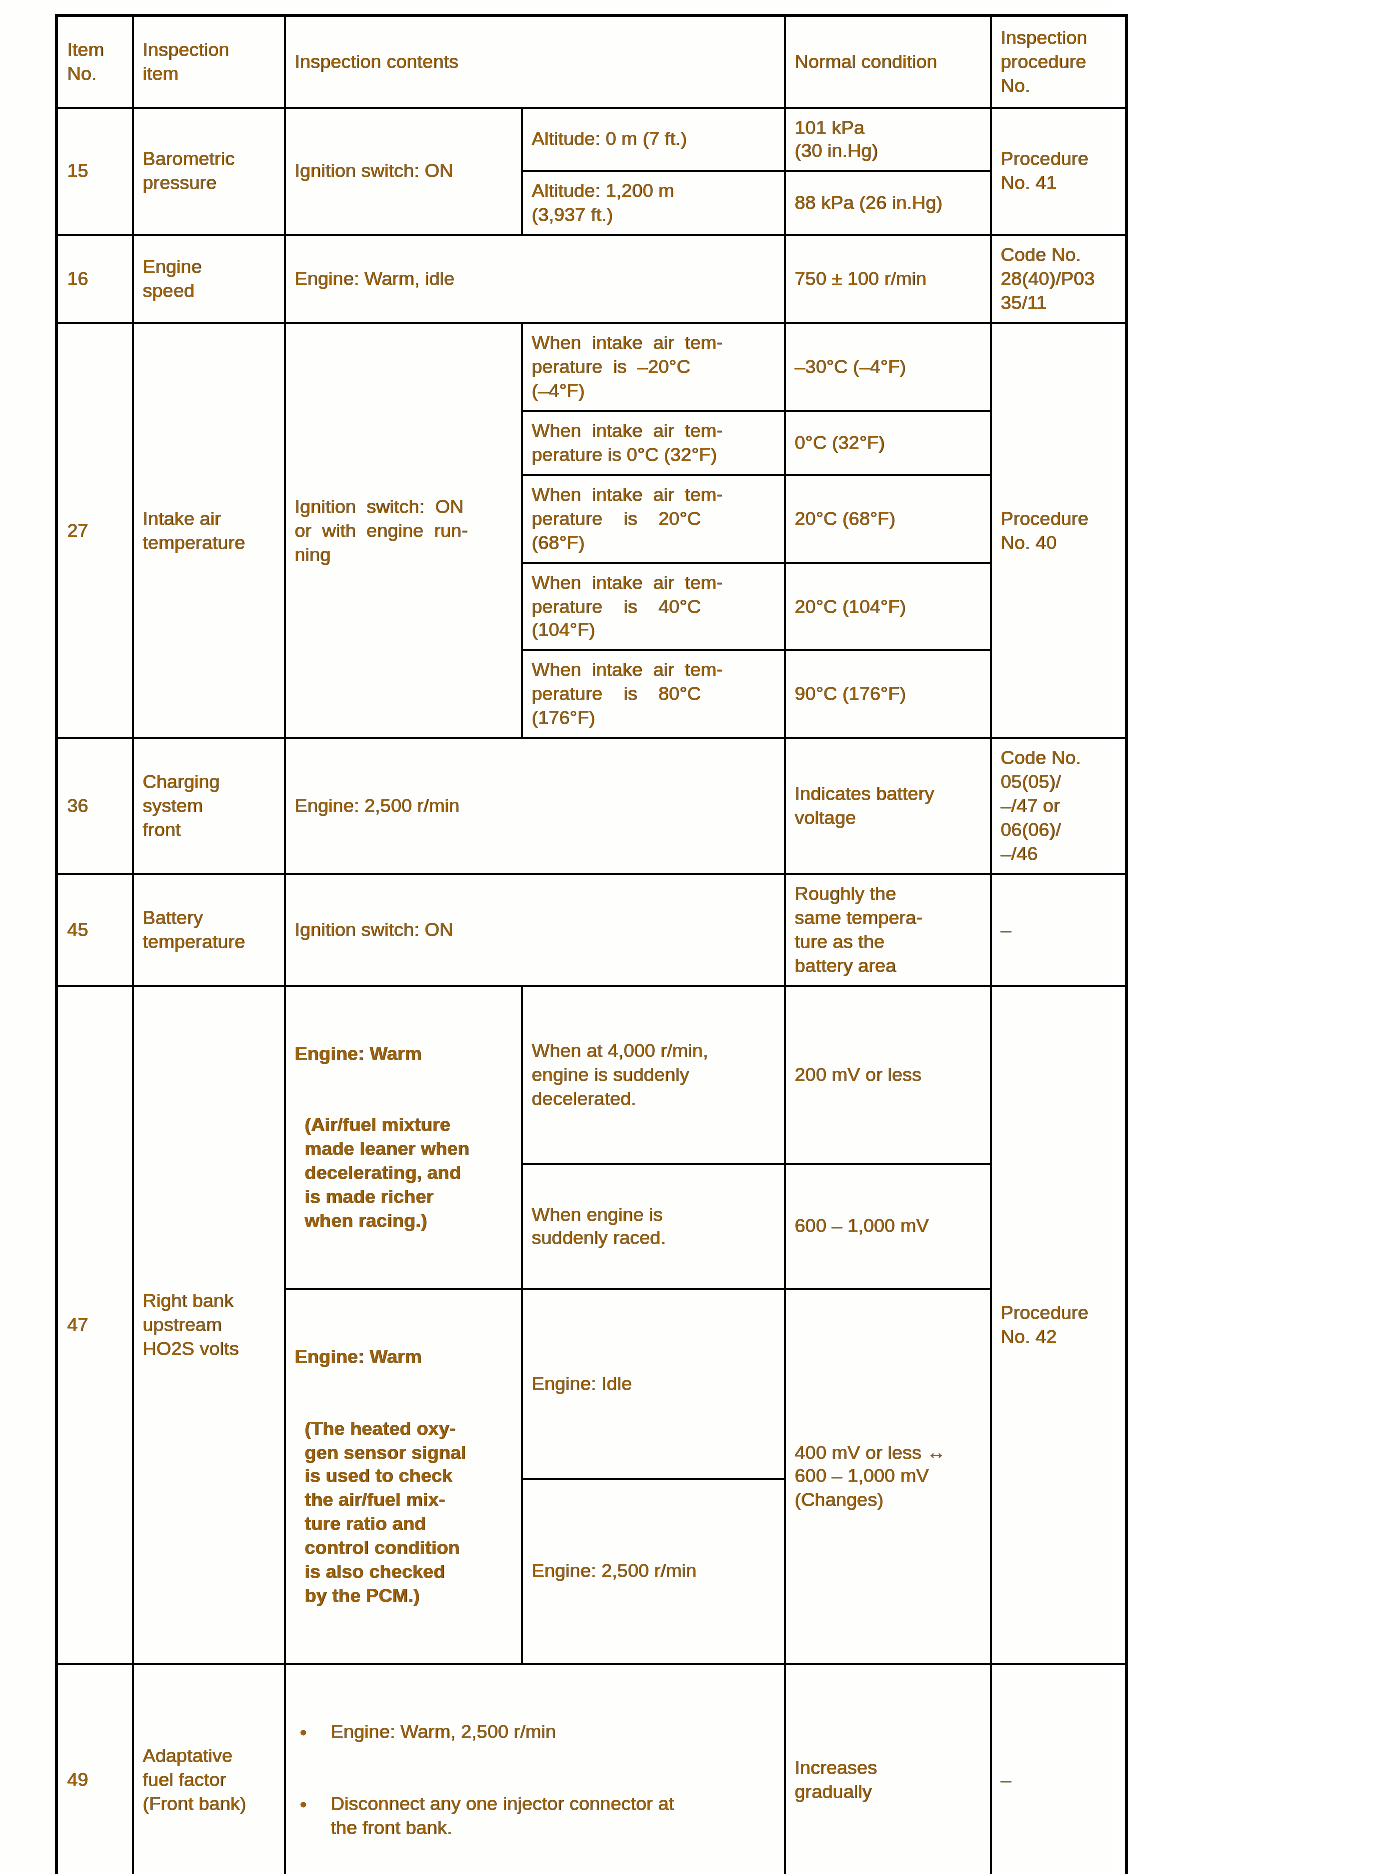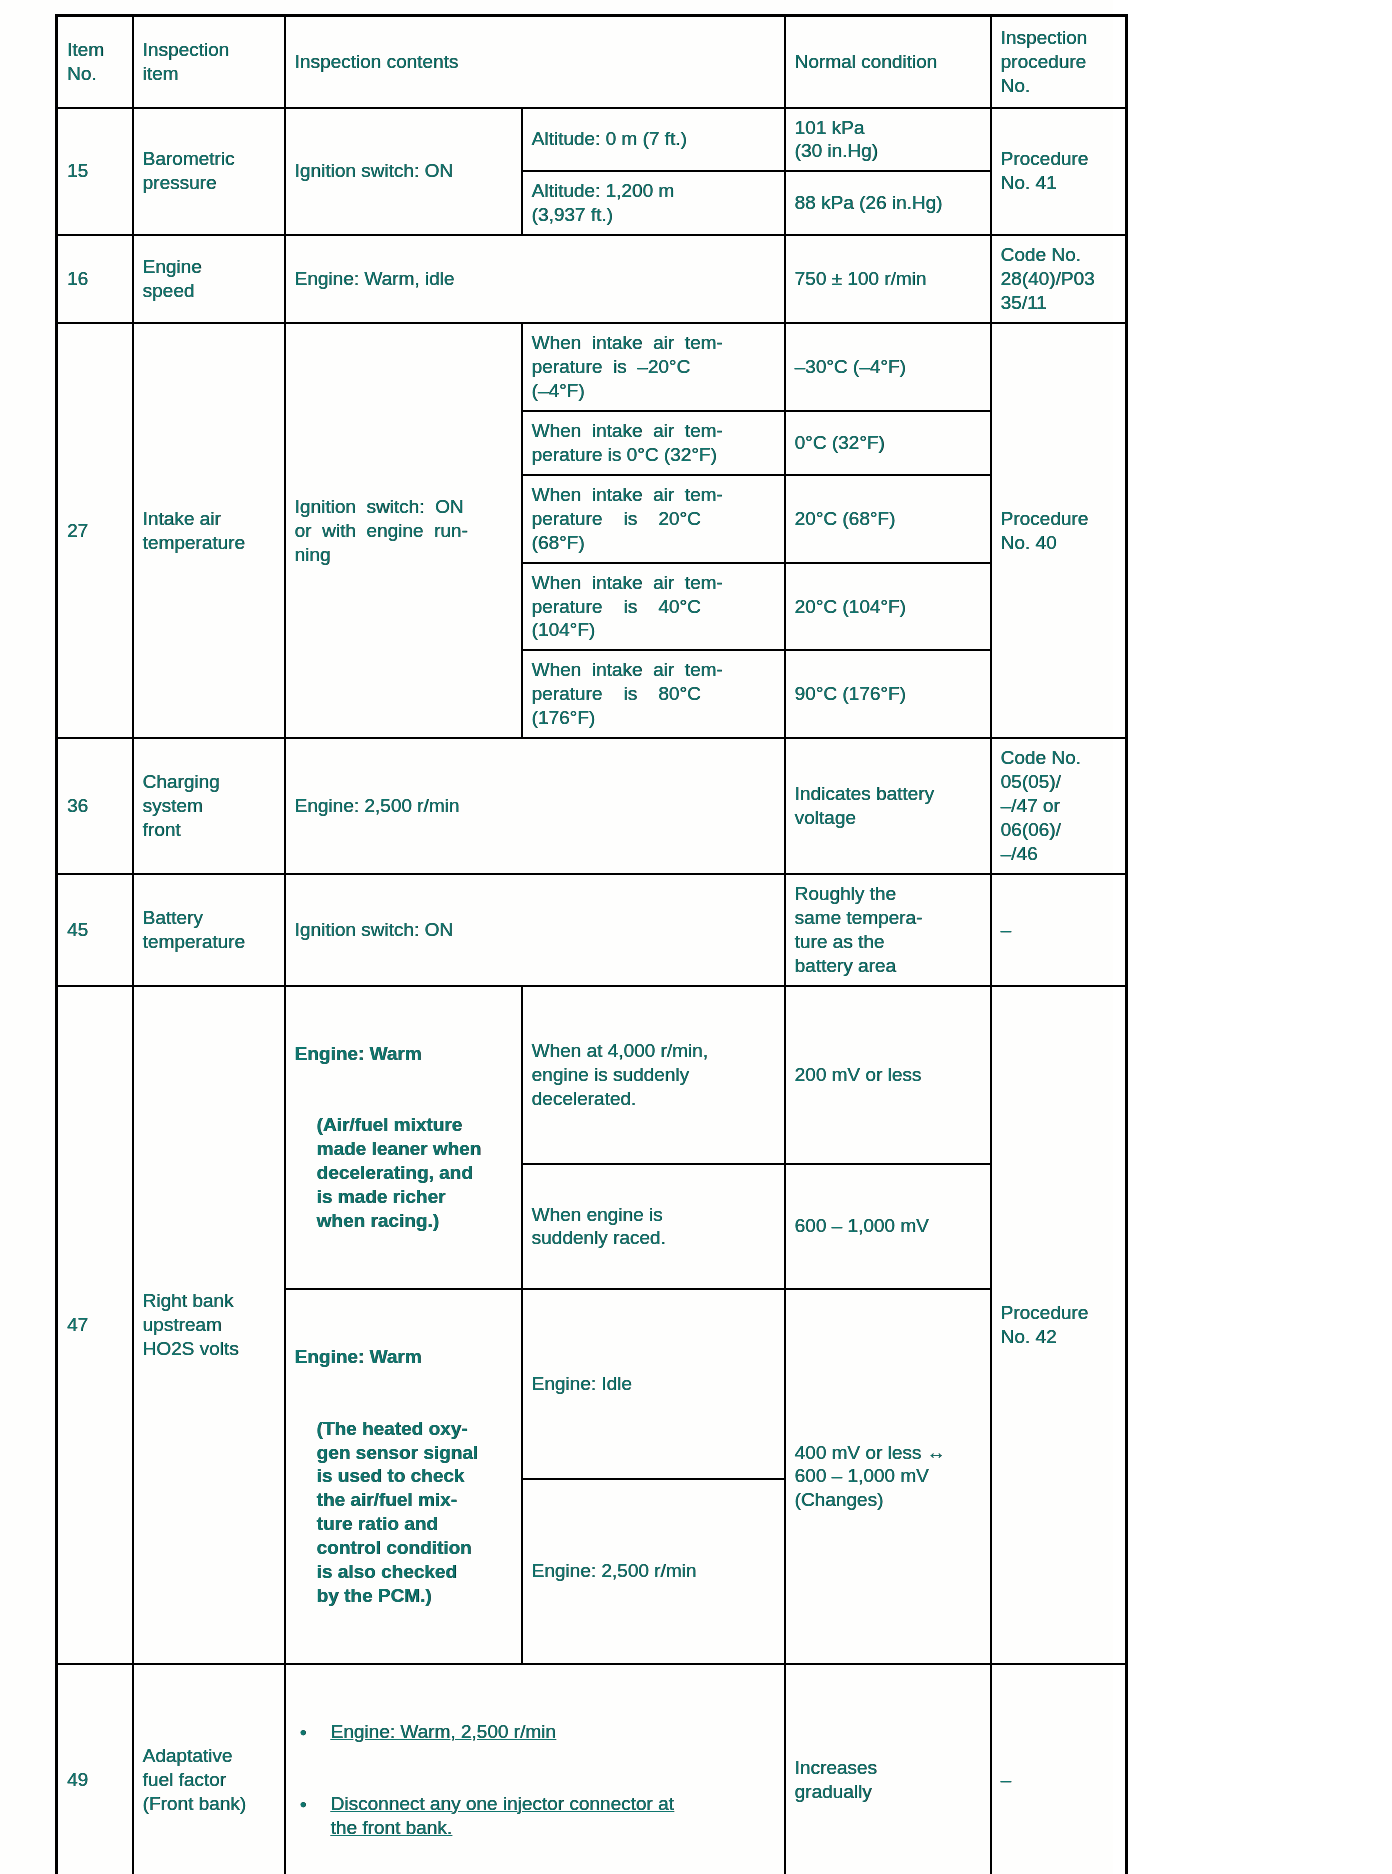--- a/index.html
+++ b/index.html
@@ -3,21 +3,21 @@
 <meta charset="utf-8">
 <style>
   * { box-sizing: border-box; }
   html, body { margin: 0; padding: 0; background: #ffffff; }
   .page {
     position: relative;
     width: 1113px;
     height: 1874px;
     background: #fefefd;
     font-family: "Liberation Sans", "DejaVu Sans", sans-serif;
-    color: #0f766e;
+    color: #a16207;
   }
   table.spec {
     position: absolute;
     left: 55px;
     top: 14px;
     width: 1070px;
     border-collapse: collapse;
     table-layout: fixed;
     border: 3px solid #000;
   }
@@ -26,30 +26,30 @@
     padding: 7px 9px;
     font-size: 19px;
     line-height: 1.26;
     font-weight: 400;
     text-align: left;
     vertical-align: middle;
     white-space: pre-wrap;
     text-shadow: 0.3px 0 0 #000;
   }
   td.top { vertical-align: top; font-weight: bold; }
-  .block-note { margin-left: 22px; }
+  .block-note { margin-left: 10px; }
   .bullet-row { display: flex; align-items: flex-start; }
   .bullet {
     flex: 0 0 36px;
     width: 36px;
     font-size: 12px;
     line-height: 24px;
     padding-left: 5px;
   }
-  .bullet-text { flex: 1; white-space: pre-wrap; text-decoration: underline; }
+  .bullet-text { flex: 1; white-space: pre-wrap; }
 </style>
 </head>
 <body>
 
 <div class="page">
   <table class="spec">
     <colgroup>
       <col style="width:76px">
       <col style="width:152px">
       <col style="width:237px">

